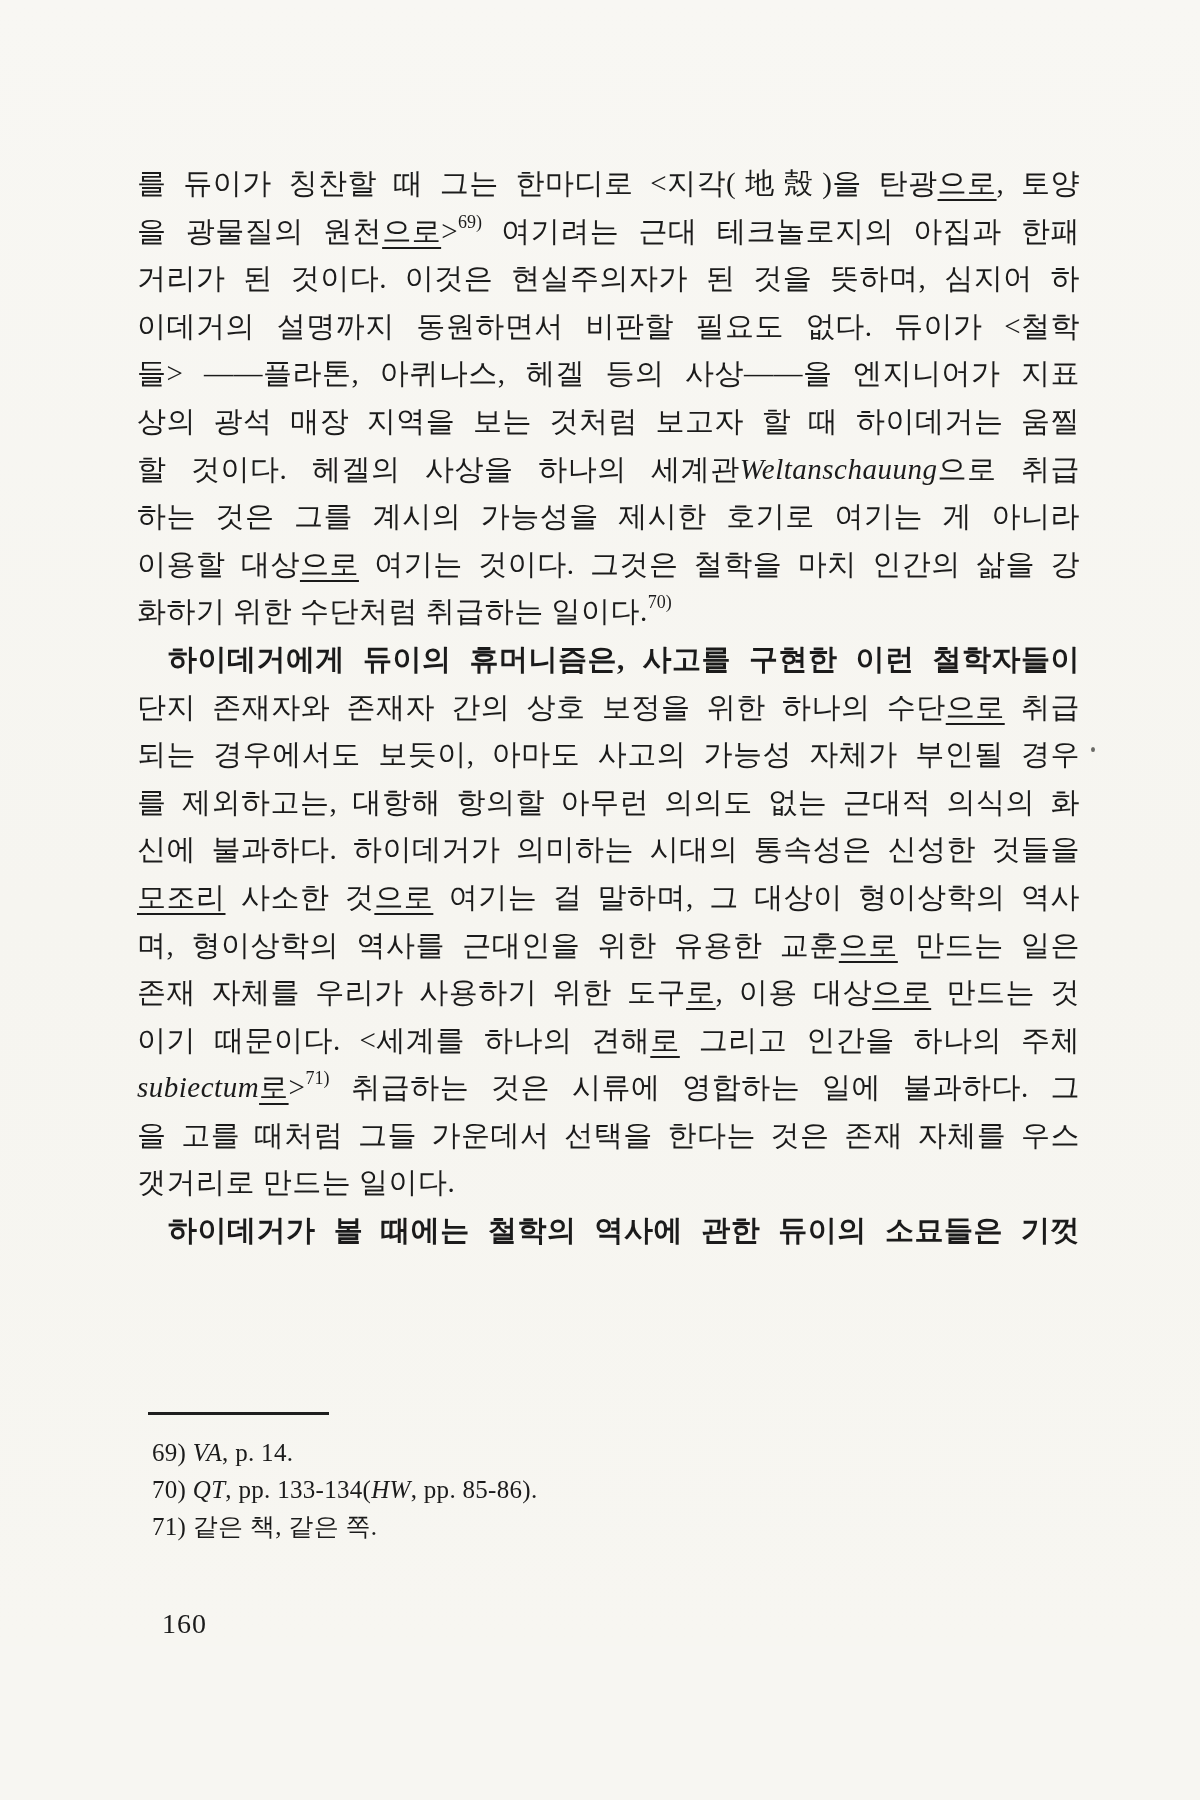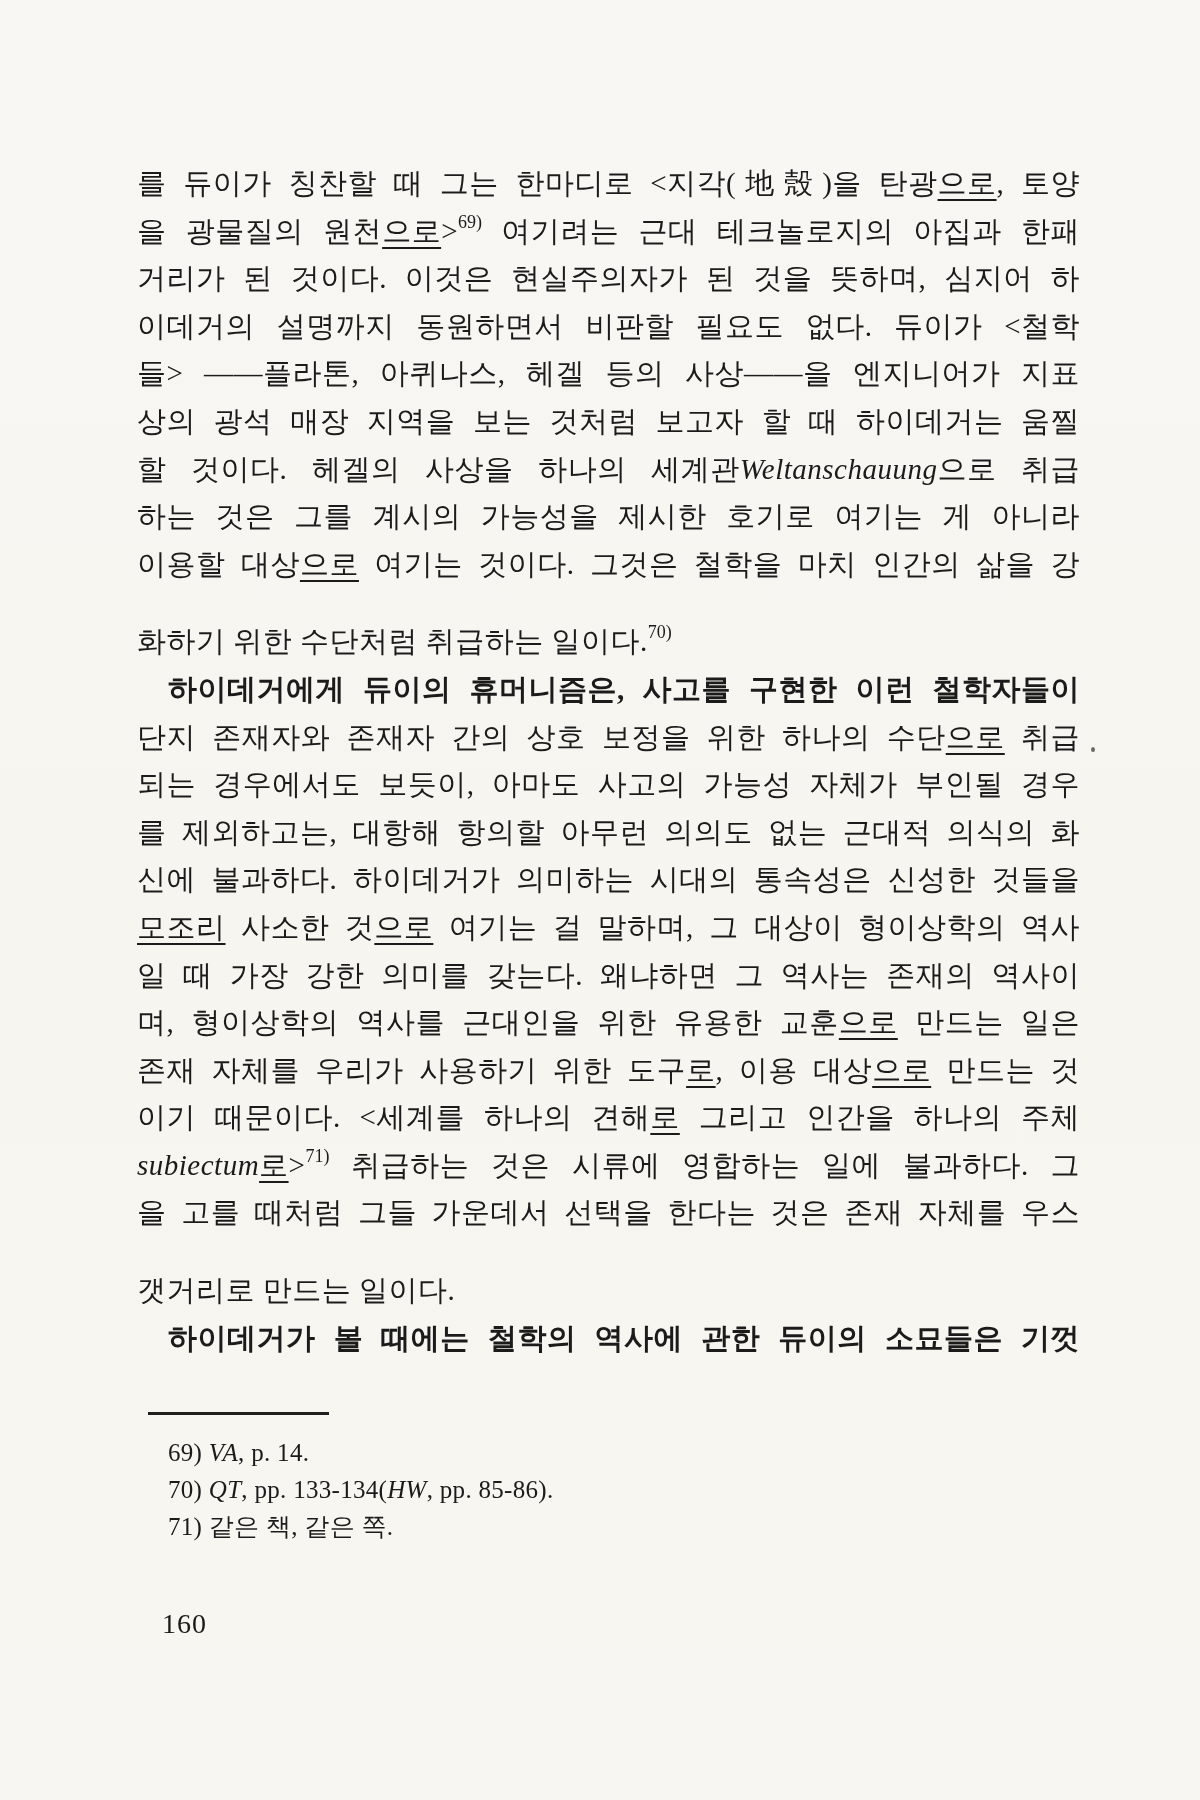--- a/index.html
+++ b/index.html
@@ -22,21 +22,21 @@
   .line {
     font-size: 29px;
     height: 47.6px;
     line-height: 47.6px;
     letter-spacing: 0.5px;
     text-align: justify;
     text-align-last: justify;
     white-space: normal;
     overflow: visible;
   }
-  .line.nojust { text-align-last: left; margin-top: 30px; }
+  .line.nojust { text-align-last: left; }
   .line.indent { text-indent: 31px; font-weight: bold; }
   .u {
     text-decoration: underline;
     text-decoration-thickness: 2px;
     text-underline-offset: 6px;
   }
   .i { font-style: italic; }
   .sup {
     font-size: 18px;
     line-height: 0;
@@ -44,21 +44,21 @@
     letter-spacing: 0;
   }
   .footnote-separator {
     position: absolute;
     left: 148px; top: 1412px;
     width: 181px; height: 0;
     border-top: 3px solid #1f1f1f;
   }
   .footnotes {
     position: absolute;
-    left: 152px; top: 1434px; width: 820px; margin-left: 16px;
+    left: 152px; top: 1434px; width: 820px;
   }
   .fn {
     font-size: 25px;
     height: 37px;
     line-height: 37px;
     letter-spacing: 0.3px;
     text-align: left;
   }
   .page-number {
     position: absolute;
@@ -89,21 +89,20 @@
       <div class="line"><span>할 것이다. 헤겔의 사상을 하나의 세계관</span><span class="i">Weltanschauung</span><span>으로 취급</span></div>
       <div class="line"><span>하는 것은 그를 계시의 가능성을 제시한 호기로 여기는 게 아니라</span></div>
       <div class="line"><span>이용할 대상</span><span class="u">으로</span><span> 여기는 것이다. 그것은 철학을 마치 인간의 삶을 강</span></div>
       <div class="line nojust"><span>화하기 위한 수단처럼 취급하는 일이다.</span><span class="sup">70)</span></div>
       <div class="line indent"><span>하이데거에게 듀이의 휴머니즘은, 사고를 구현한 이런 철학자들이</span></div>
       <div class="line"><span>단지 존재자와 존재자 간의 상호 보정을 위한 하나의 수단</span><span class="u">으로</span><span> 취급</span></div>
       <div class="line"><span>되는 경우에서도 보듯이, 아마도 사고의 가능성 자체가 부인될 경우</span></div>
       <div class="line"><span>를 제외하고는, 대항해 항의할 아무런 의의도 없는 근대적 의식의 화</span></div>
       <div class="line"><span>신에 불과하다. 하이데거가 의미하는 시대의 통속성은 신성한 것들을</span></div>
       <div class="line"><span class="u">모조리</span><span> 사소한 것</span><span class="u">으로</span><span> 여기는 걸 말하며, 그 대상이 형이상학의 역사</span></div>
-      <div class="line"><span>일 때 가장 강한 의미를 갖는다. 왜냐하면 그 역사는 존재의 역사이</span></div>
       <div class="line"><span>며, 형이상학의 역사를 근대인을 위한 유용한 교훈</span><span class="u">으로</span><span> 만드는 일은</span></div>
       <div class="line"><span>존재 자체를 우리가 사용하기 위한 도구</span><span class="u">로</span><span>, 이용 대상</span><span class="u">으로</span><span> 만드는 것</span></div>
       <div class="line"><span>이기 때문이다. &lt;세계를 하나의 견해</span><span class="u">로</span><span> 그리고 인간을 하나의 주체</span></div>
       <div class="line"><span class="i">subiectum</span><span class="u">로</span><span>&gt;</span><span class="sup">71)</span><span> 취급하는 것은 시류에 영합하는 일에 불과하다. 그</span></div>
       <div class="line"><span>을 고를 때처럼 그들 가운데서 선택을 한다는 것은 존재 자체를 우스</span></div>
       <div class="line nojust"><span>갯거리로 만드는 일이다.</span></div>
       <div class="line indent"><span>하이데거가 볼 때에는 철학의 역사에 관한 듀이의 소묘들은 기껏</span></div>
     </div>
 
   <div class="footnote-separator"></div>

